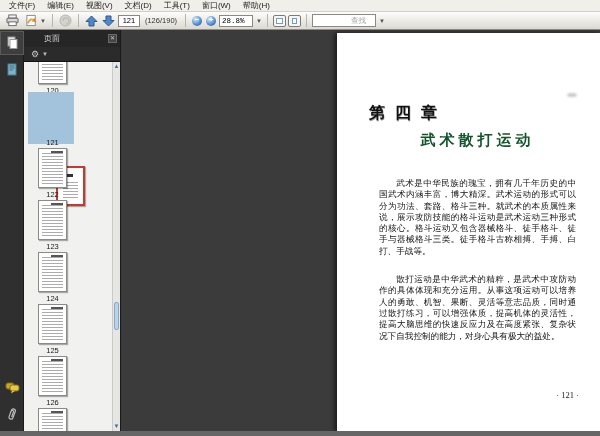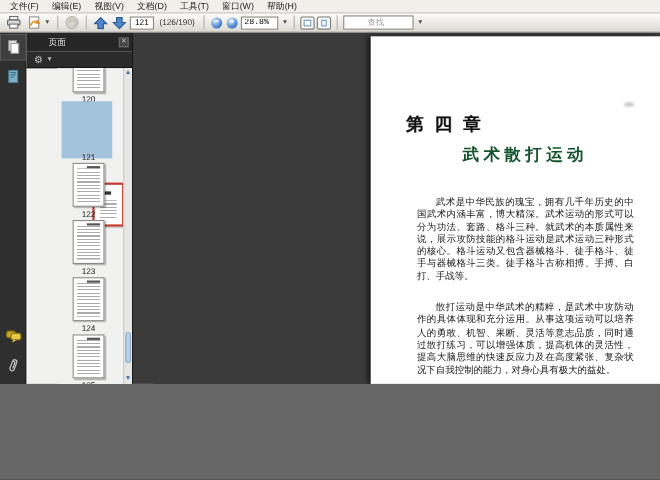--- a/index.html
+++ b/index.html
@@ -1,17 +1,17 @@
 <!DOCTYPE html>
 <html><head>
 <meta charset="utf-8">
 <style>
   html,body{margin:0;padding:0;background:#666;}
   *{box-sizing:border-box;}
-  .app{position:relative;width:600px;height:349px;overflow:hidden;
+  .app{position:relative;width:600px;height:431px;overflow:hidden;
        font-family:"Liberation Sans",sans-serif;background:#3b3b3b;}
 
   
   .menubar{position:absolute;top:0;left:0;right:0;height:12px;background:#f1efe9;
            border-bottom:1px solid #d3d0c9;display:flex;align-items:center;
            padding-left:3px;font-size:8px;color:#222;}
   .menu-item{padding:0 6px;line-height:12px;white-space:nowrap;cursor:default;}
 
   
   .toolbar{position:absolute;top:12px;left:0;right:0;height:18px;
@@ -28,21 +28,21 @@
        background:radial-gradient(circle at 35% 30%,#d5eafc,#4a86c8 62%,#2a568e);}
   .orb span{position:absolute;left:0;top:-1px;width:100%;text-align:center;
             color:#fff;font-size:8px;line-height:10px;font-weight:bold;}
   .zoombox{width:34px;height:12px;font-size:7.5px;border:1px solid #8a887f;background:#fff;
            text-align:left;padding:0 2px;font-family:Liberation Mono, monospace;}
   .fiticon{width:13px;height:12px;border:1px solid #7d7b74;background:#f6f6f5;
            position:relative;border-radius:2px;}
   .fiticon::after{content:"";position:absolute;inset:2px;border:1px solid #6e9cc9;background:#fff;}
   .fit-page::after{inset:2px 3px;}
   .searchbox{width:64px;height:13px;font-size:7.5px;border:1px solid #8a887f;background:#fff;
-             padding:0 21px;font-family:"Liberation Sans",sans-serif;}
+             padding:0 9px;font-family:"Liberation Sans",sans-serif;text-align:right;}
   .searchbox::placeholder{color:#9a9a9a;}
 
   
   .navstrip{position:absolute;left:0;top:30px;bottom:0;width:24px;background:#2f2f2f;
             border-right:1px solid #1a1a1a;}
   .navtab{position:absolute;left:1px;width:22px;height:22px;display:flex;
           align-items:center;justify-content:center;}
   .navtab.sel{background:#3e3e3e;outline:1px solid #5a5a5a;}
 
   
@@ -50,21 +50,21 @@
   .panel-header{position:absolute;top:0;left:0;right:0;height:17px;background:#262626;
                 color:#ddd;font-size:8px;line-height:17px;padding-left:20px;}
   .panel-close{position:absolute;right:3px;top:4px;width:9px;height:9px;background:#454545;
                border:1px solid #6a6a6a;color:#c9c9c9;font-size:6px;line-height:7px;
                text-align:center;}
   .panel-options{position:absolute;top:17px;left:0;right:0;height:15px;background:#2b2b2b;
                  border-bottom:1px solid #121212;display:flex;align-items:center;
                  padding-left:7px;gap:2px;}
   .gear{color:#c9c9c9;font-size:9px;line-height:9px;}
   .thumb-list{position:absolute;top:32px;bottom:0;left:0;width:88px;overflow:hidden;
-              background:#f1f1ef;margin-left:28px;}
+              background:#f1f1ef;}
   .thumb-item{position:absolute;left:0;width:88px;height:52px;}
   .sel-box{position:absolute;left:4px;top:-4px;width:46px;height:52px;background:#a3c3dc;}
   .t-img{position:absolute;left:14px;top:0;width:29px;height:40px;background:#fff;
          border:1px solid #8a8a8a;box-shadow:1px 1px 1px rgba(0,0,0,.3);}
   .t-img::after{content:"";position:absolute;inset:4px 3px 3px 3px;opacity:.85;
          background:repeating-linear-gradient(180deg,#9d9d9d 0,#9d9d9d 1px,transparent 1px,transparent 3px);}
   .t-img::before{content:"";position:absolute;top:2px;right:3px;left:12px;height:2px;background:#555;}
   .t-img.chapter::after{inset:14px 5px 4px 5px;}
   .t-img.chapter::before{top:6px;left:6px;right:10px;height:3px;background:#333;}
   .thumb-item.sel .t-img{border:2px solid #c23b2e;}

